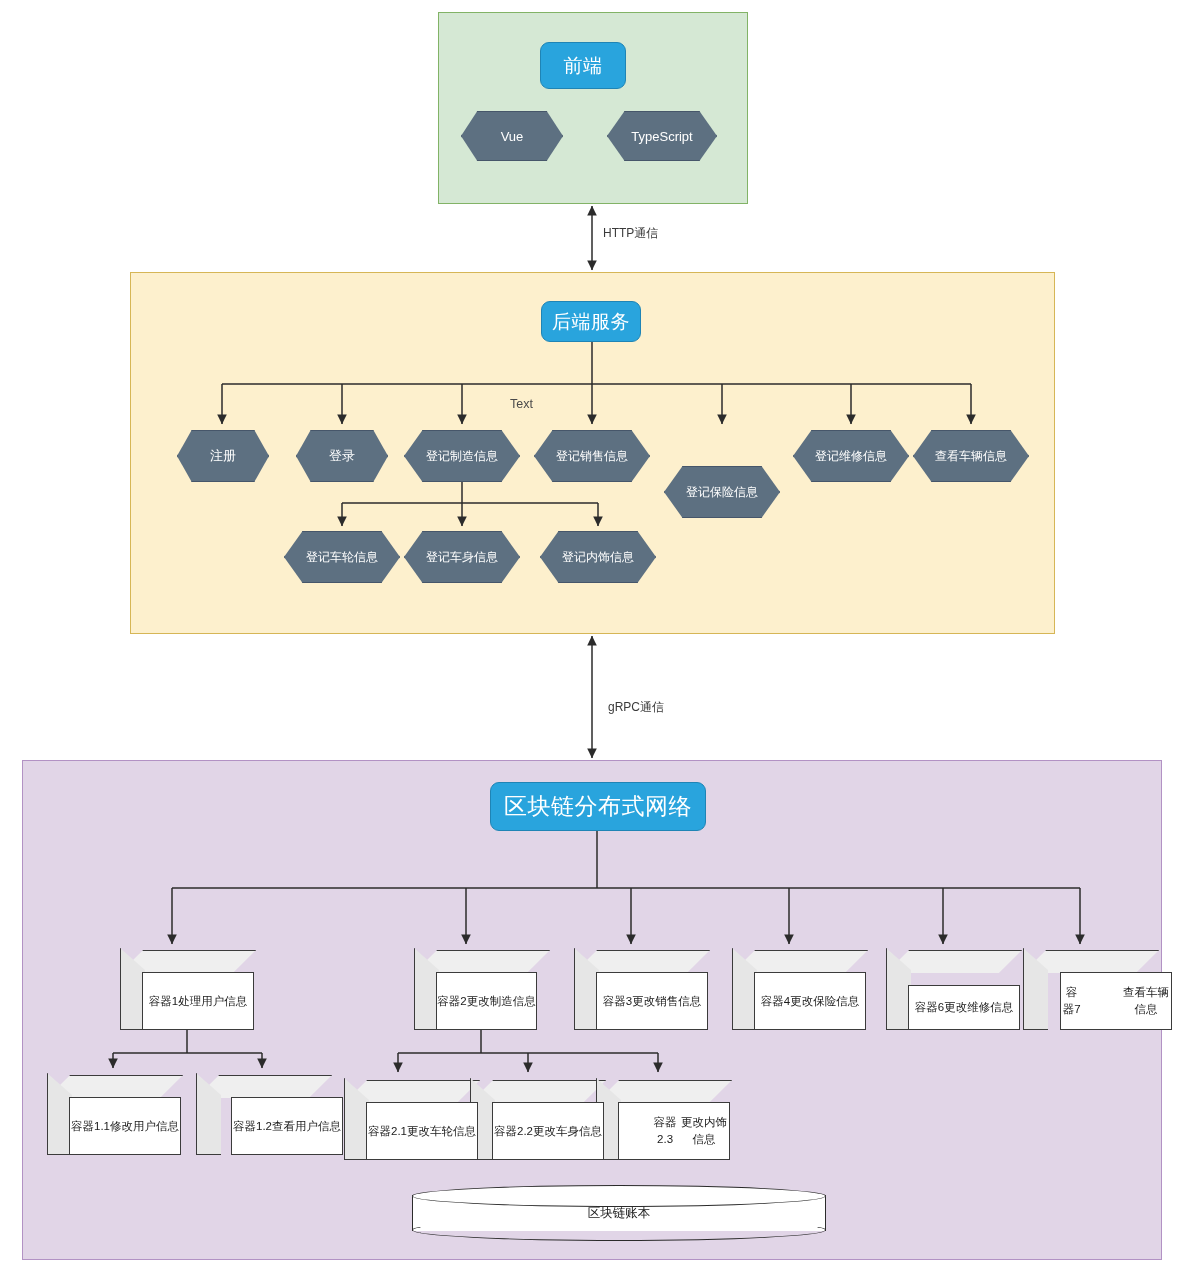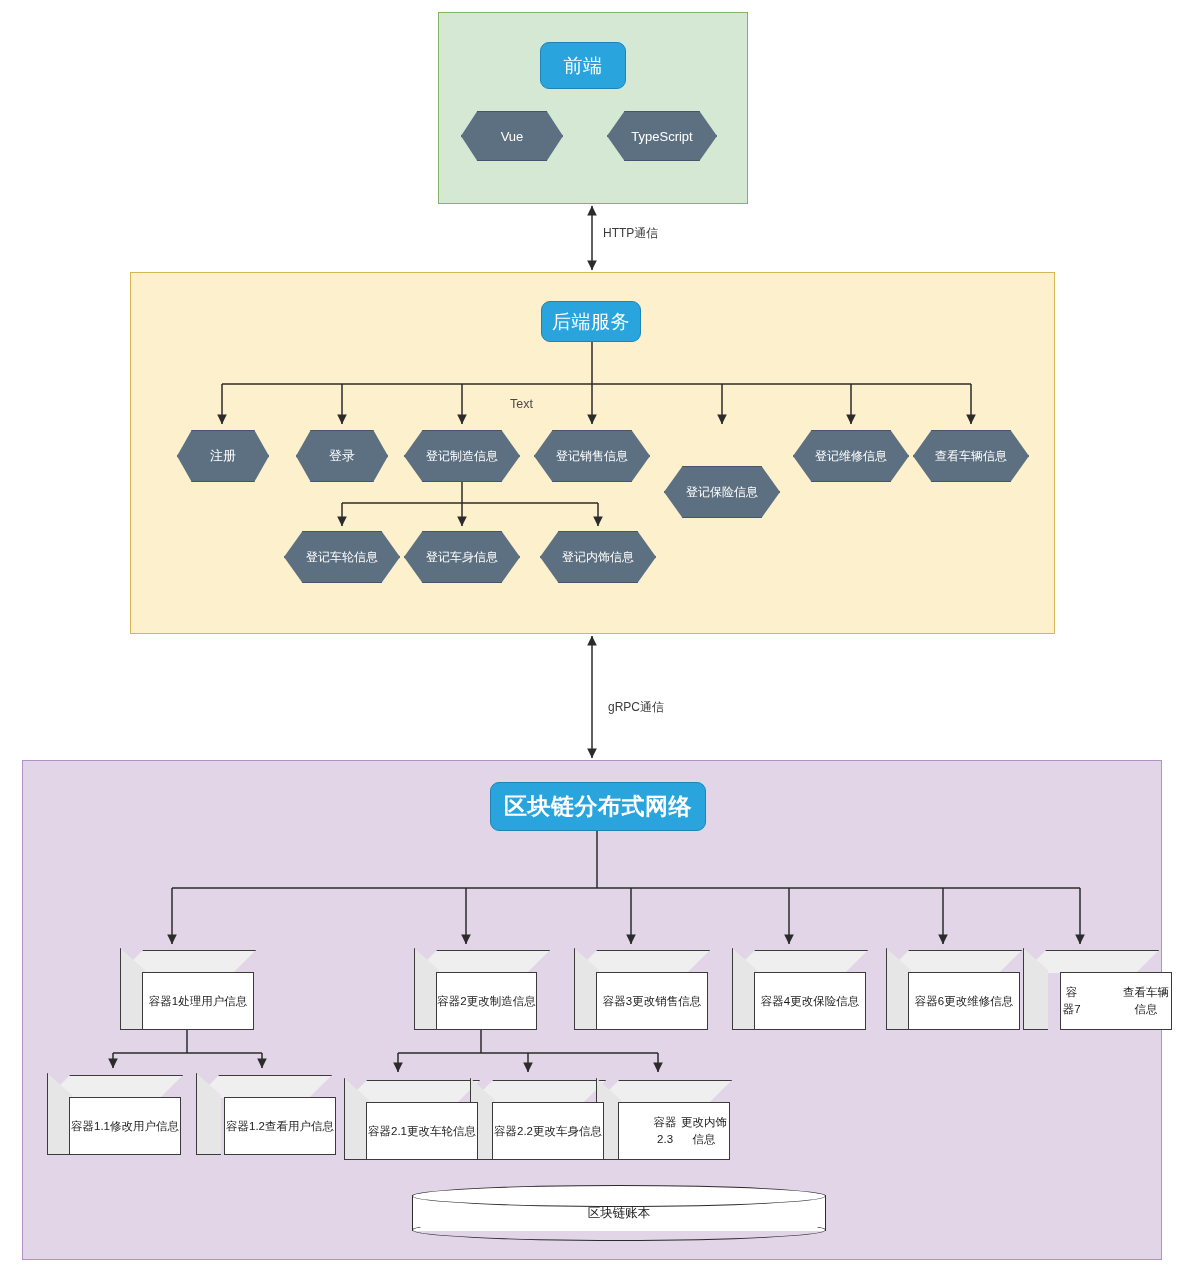--- a/index.html
+++ b/index.html
@@ -43,21 +43,21 @@
     color:#ffffff;
     display:flex;
     align-items:center;
     justify-content:center;
     text-align:center;
     letter-spacing:.5px;
     white-space:nowrap;
   }
   .chip-frontend{ left:540px; top:42px; width:86px; height:47px; font-size:19px;}
   .chip-backend{ left:541px; top:301px; width:100px; height:41px; font-size:19px;}
-  .chip-chain{ left:490px; top:782px; width:216px; height:49px; font-size:23px;font-weight:bold;}
+  .chip-chain{ left:490px; top:782px; width:216px; height:49px; font-size:23px;}
 
   
   .hex{
     position:absolute;
     box-sizing:border-box;
     background:#5d7081;
     border:1px solid #46566a;
     color:#ffffff;
     display:flex;
     align-items:center;
@@ -298,21 +298,21 @@
       <div class="side" style="width:24px;height:80px;clip-path:polygon(0% 0%, 100% 22px, 100% 100%, 0% 100%);"></div>
       <div class="face" style="left:22px;width:112px;height:58px;">
         <span class="lbl">容器4</span>
         <span class="lbl">更改保险信息</span>
       </div>
     </div>
 
     <div class="cube" style="left:886px;top:950px;width:134px;height:80px;">
       <div class="top" style="width:134px;height:22px;clip-path:polygon(0% 100%, 17% 0%, 100% 0%, 83% 100%);"></div>
       <div class="side" style="width:24px;height:80px;clip-path:polygon(0% 0%, 100% 22px, 100% 100%, 0% 100%);"></div>
-      <div class="face" style="left:22px;width:112px;height:58px;">
+      <div class="face" style="left:22px;width:112px;height:45px;">
         <span class="lbl">容器6</span>
         <span class="lbl">更改维修信息</span>
       </div>
     </div>
 
     <div class="cube" style="left:1023px;top:950px;width:134px;height:80px;">
       <div class="top" style="width:134px;height:22px;clip-path:polygon(0% 100%, 17% 0%, 100% 0%, 83% 100%);"></div>
       <div class="side" style="width:24px;height:80px;clip-path:polygon(0% 0%, 100% 22px, 100% 100%, 0% 100%);"></div>
       <div class="face" style="left:37px;width:112px;height:58px;gap:39px;">
         <span class="lbl">容器7</span>
@@ -324,21 +324,21 @@
       <div class="top" style="width:134px;height:22px;clip-path:polygon(0% 100%, 17% 0%, 100% 0%, 83% 100%);"></div>
       <div class="side" style="width:24px;height:80px;clip-path:polygon(0% 0%, 100% 22px, 100% 100%, 0% 100%);"></div>
       <div class="face" style="left:22px;width:112px;height:58px;">
         <span class="lbl">容器1.1</span>
         <span class="lbl">修改用户信息</span>
       </div>
     </div>
     <div class="cube" style="left:196px;top:1075px;width:134px;height:80px;">
       <div class="top" style="width:134px;height:22px;clip-path:polygon(0% 100%, 17% 0%, 100% 0%, 83% 100%);"></div>
       <div class="side" style="width:24px;height:80px;clip-path:polygon(0% 0%, 100% 22px, 100% 100%, 0% 100%);"></div>
-      <div class="face" style="left:28px;width:112px;height:58px;text-align:center;">
+      <div class="face" style="left:35px;width:112px;height:58px;text-align:center;">
         <span class="lbl">容器1.2</span>
         <span class="lbl">查看用户信息</span>
       </div>
     </div>
 
     <div class="cube" style="left:344px;top:1080px;width:134px;height:80px;">
       <div class="top" style="width:134px;height:22px;clip-path:polygon(0% 100%, 17% 0%, 100% 0%, 83% 100%);"></div>
       <div class="side" style="width:24px;height:80px;clip-path:polygon(0% 0%, 100% 22px, 100% 100%, 0% 100%);"></div>
       <div class="face" style="left:22px;width:112px;height:58px;">
         <span class="lbl">容器2.1</span>

